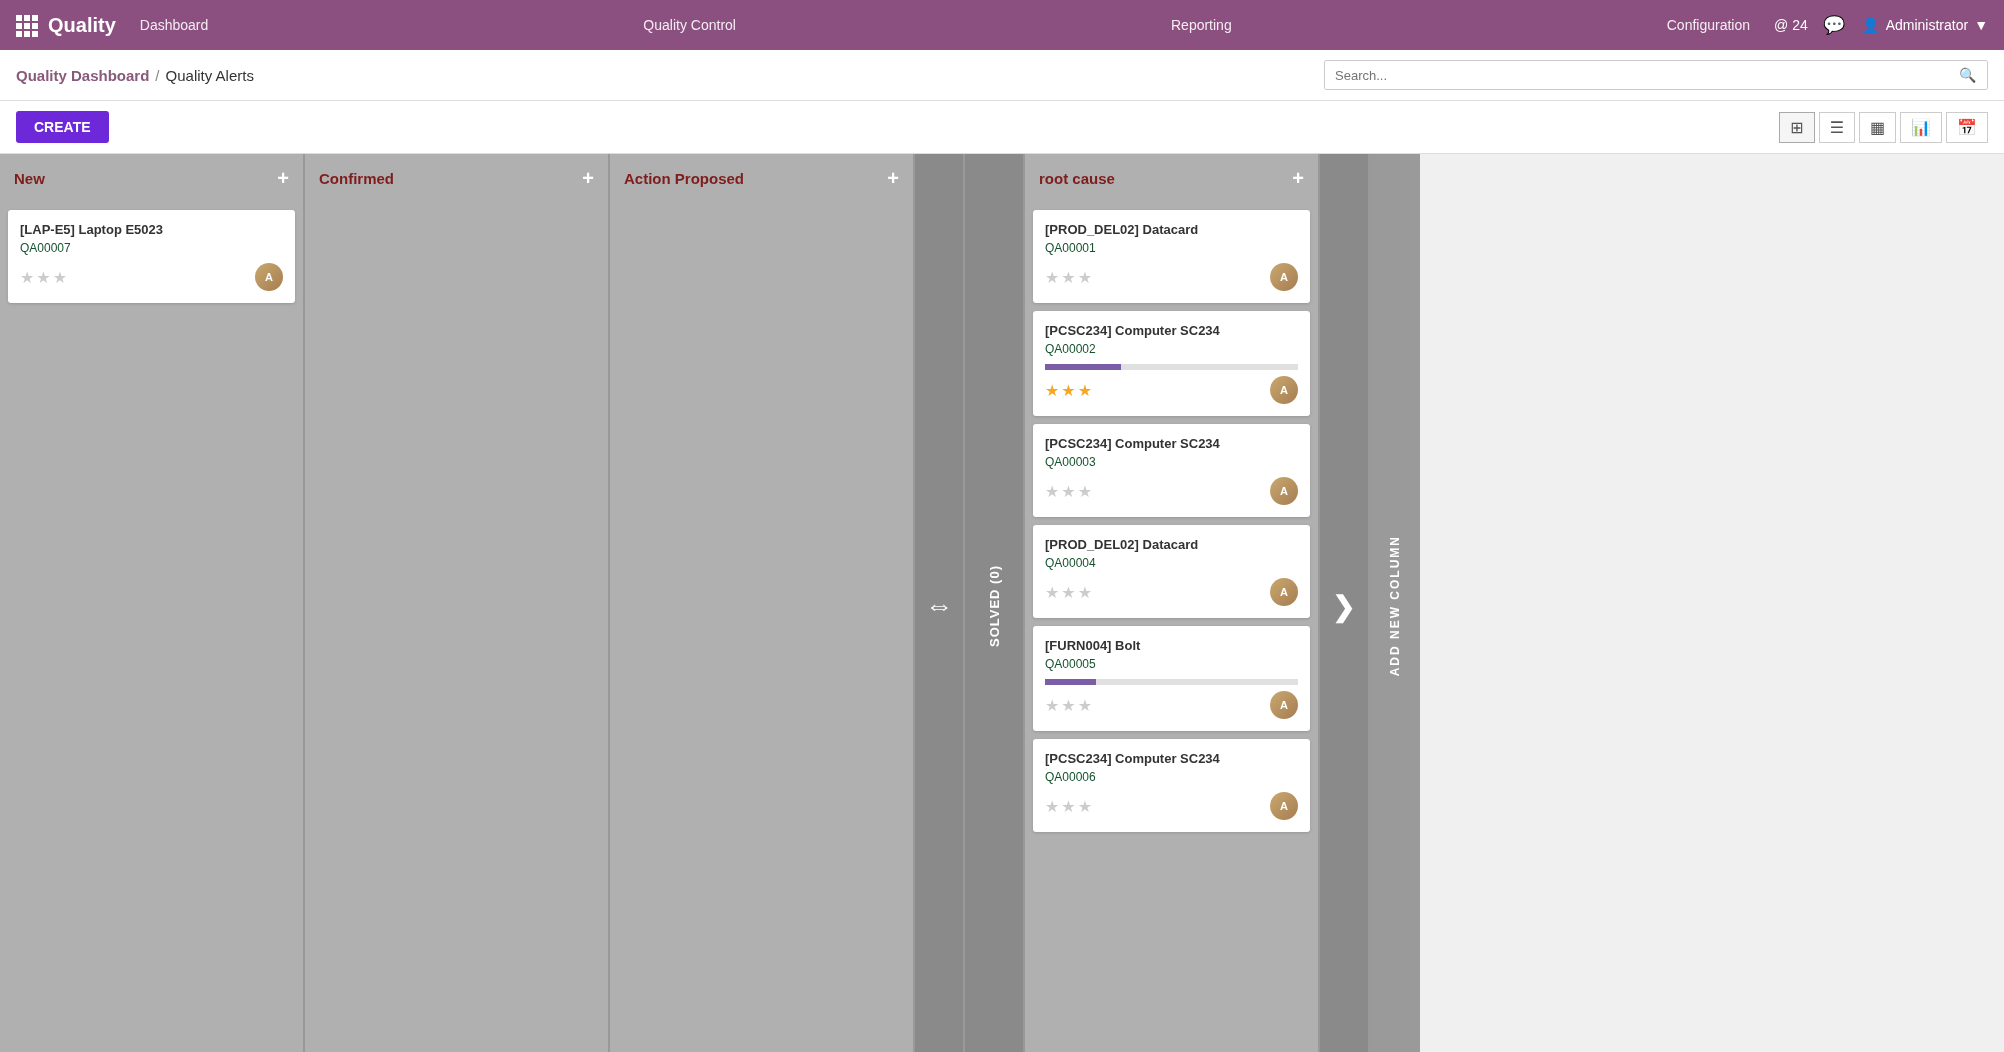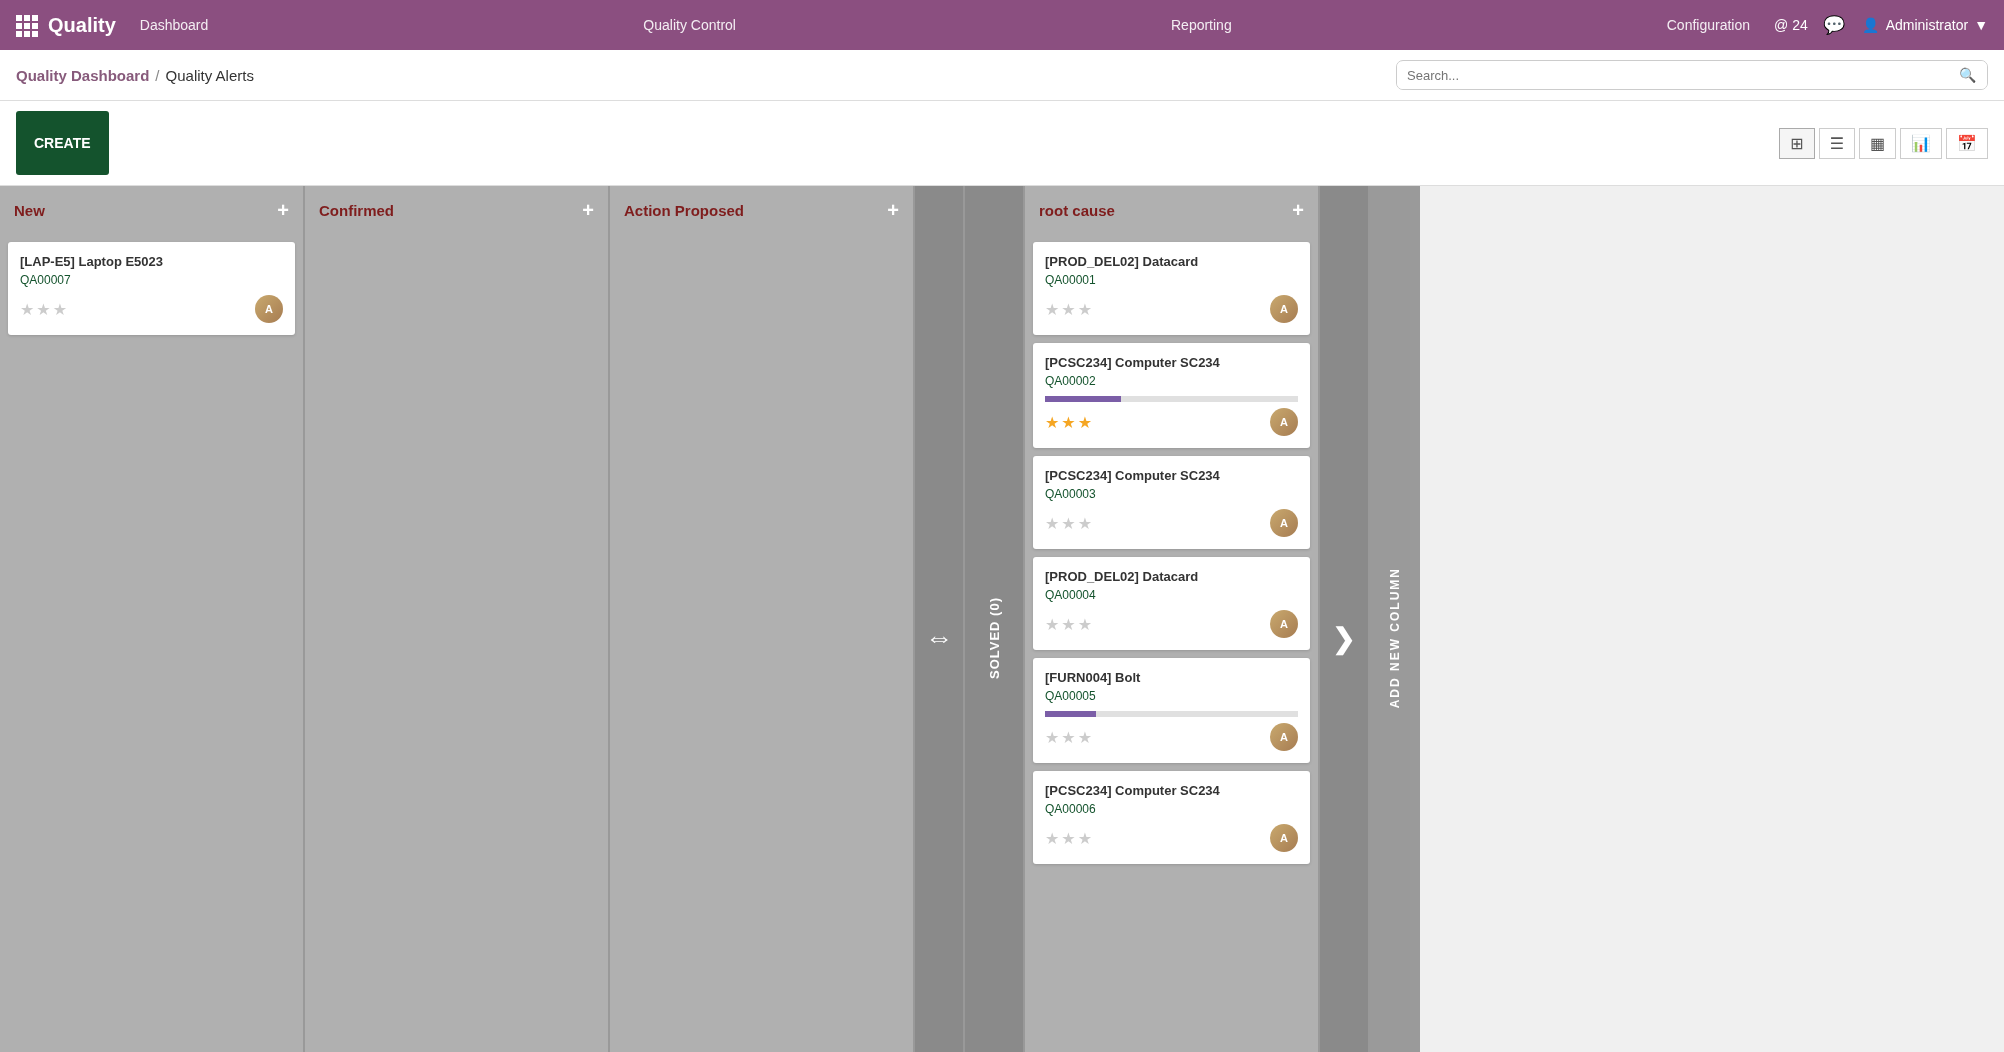--- a/index.html
+++ b/index.html
@@ -31,41 +31,41 @@
       display: flex; align-items: center; justify-content: space-between;
       border-bottom: 1px solid #ddd;
     }
     .breadcrumb { display: flex; align-items: center; gap: 6px; font-size: 15px; }
     .breadcrumb .link { color: #875A7B; cursor: pointer; font-weight: 700; }
     .breadcrumb .sep { color: #888; }
     .breadcrumb .current { color: #333; font-weight: 500; }
     .search-box {
       display: flex; align-items: center;
       border: 1px solid #ccc;
-      border-radius: 7px;
+      border-radius: 2px;
       overflow: hidden;
-      width: 592px;
+      width: 664px;
     }
     .search-box input {
       border: none; outline: none; padding: 6px 10px; flex: 1; font-size: 13px; color: #555;
     }
     .search-box .search-btn { padding: 6px 10px; background: white; border: none; cursor: pointer; color: #888; font-size: 14px; }
 
     
     .action-bar {
       background: white;
       padding: 10px 16px;
       display: flex; align-items: center; justify-content: space-between;
       border-bottom: 1px solid #ddd;
     }
     .create-btn {
-      background: #14532d;
+      background: #6d28d9;
       color: white;
       border: none;
-      padding: 24px 18px;
+      padding: 8px 18px;
       font-size: 14px;
       font-weight: bold;
       border-radius: 3px;
       cursor: pointer;
       text-transform: uppercase;
     }
     .view-toggles { display: flex; gap: 4px; }
     .view-btn {
       border: 1px solid #ccc;
       background: white;

